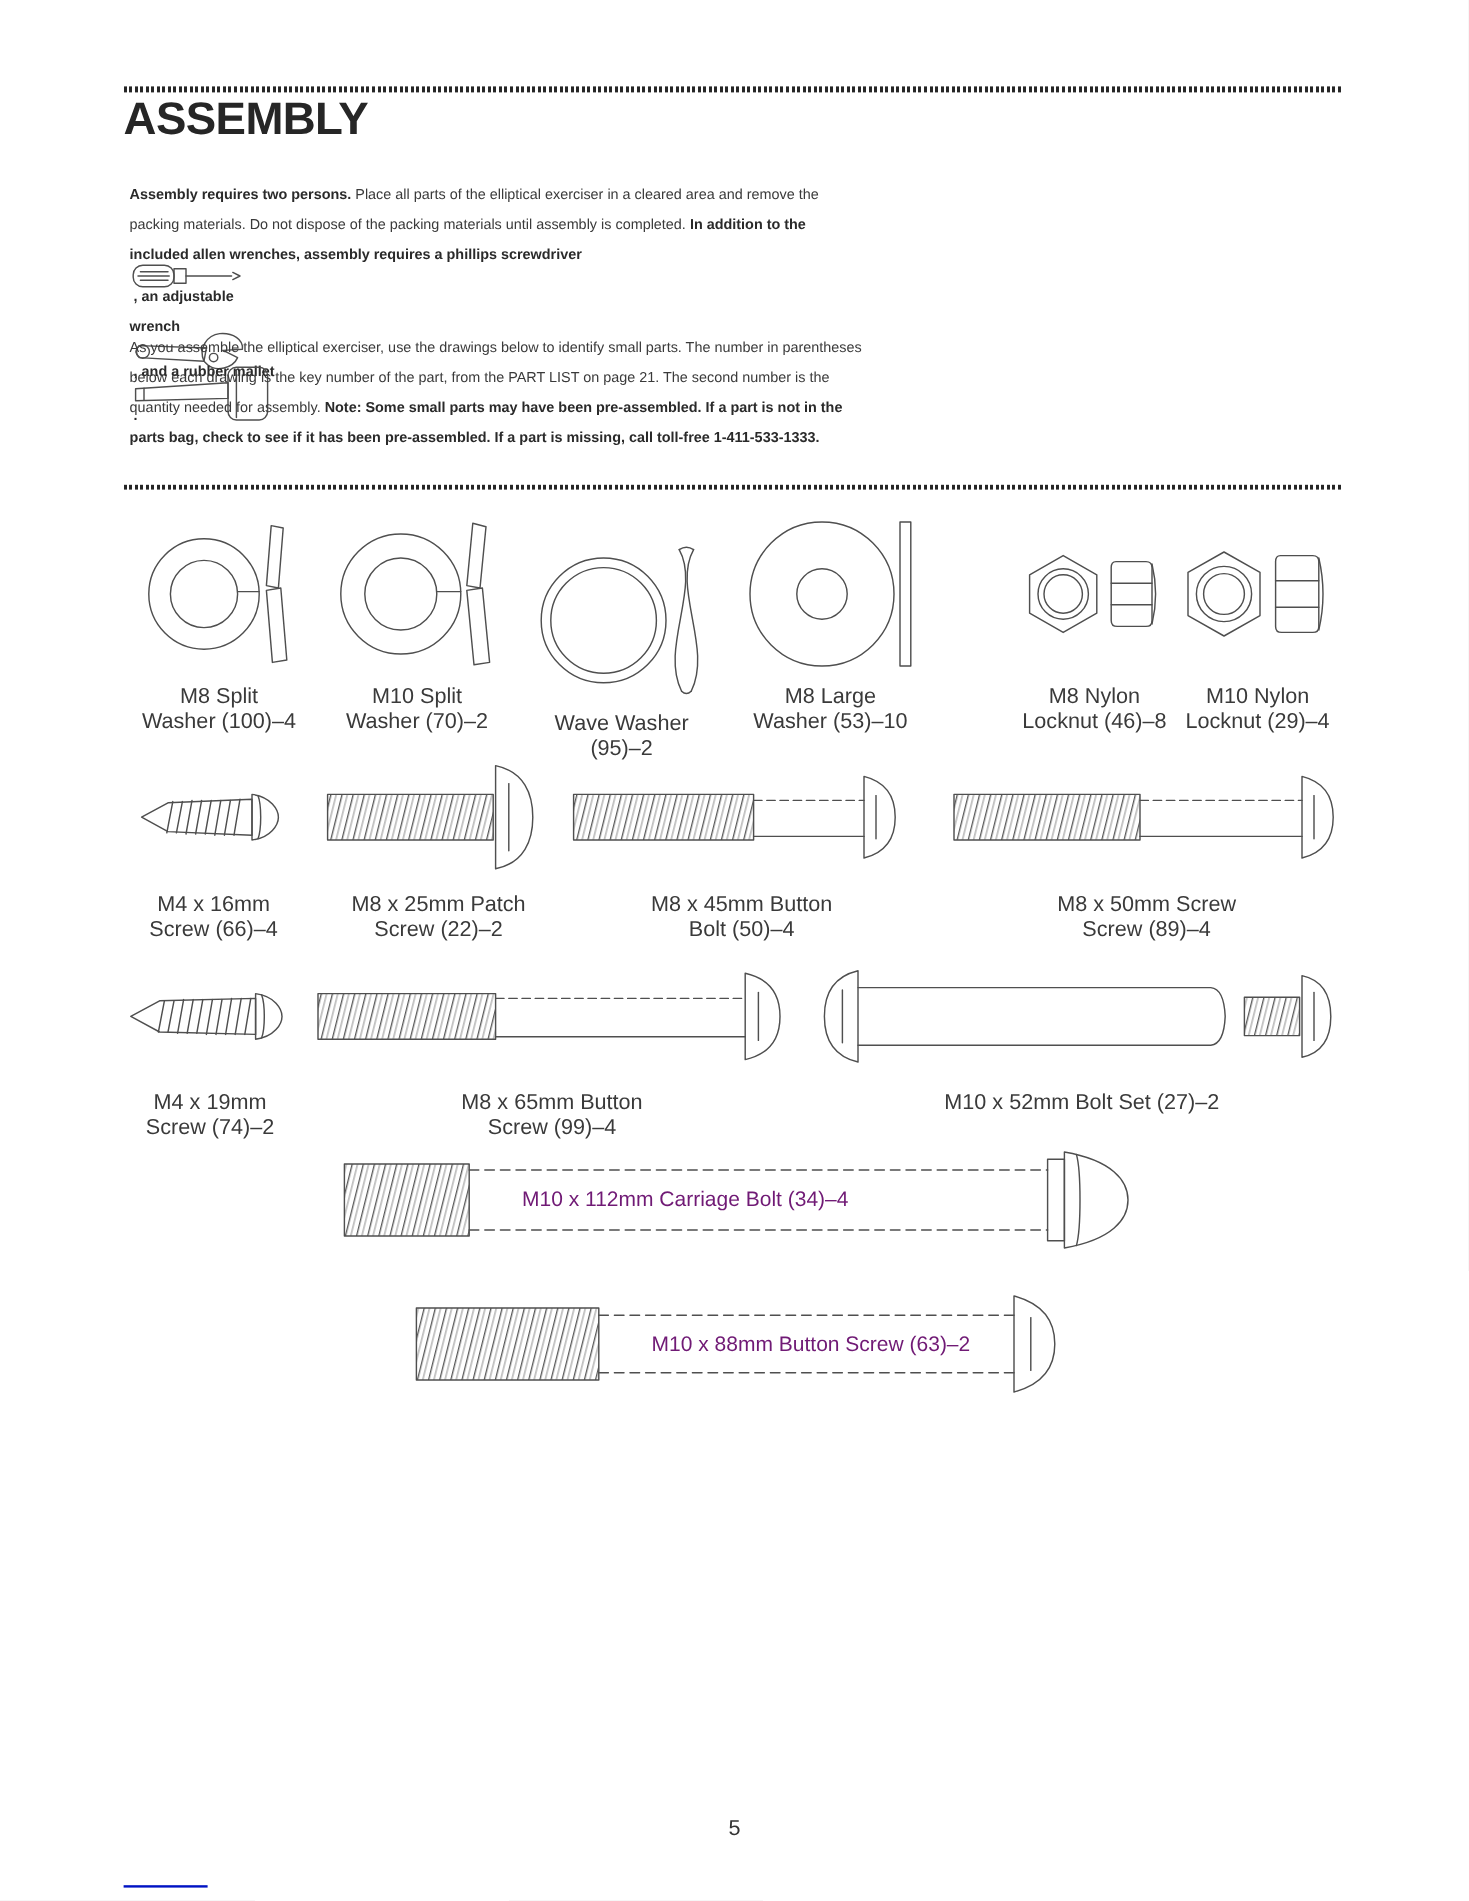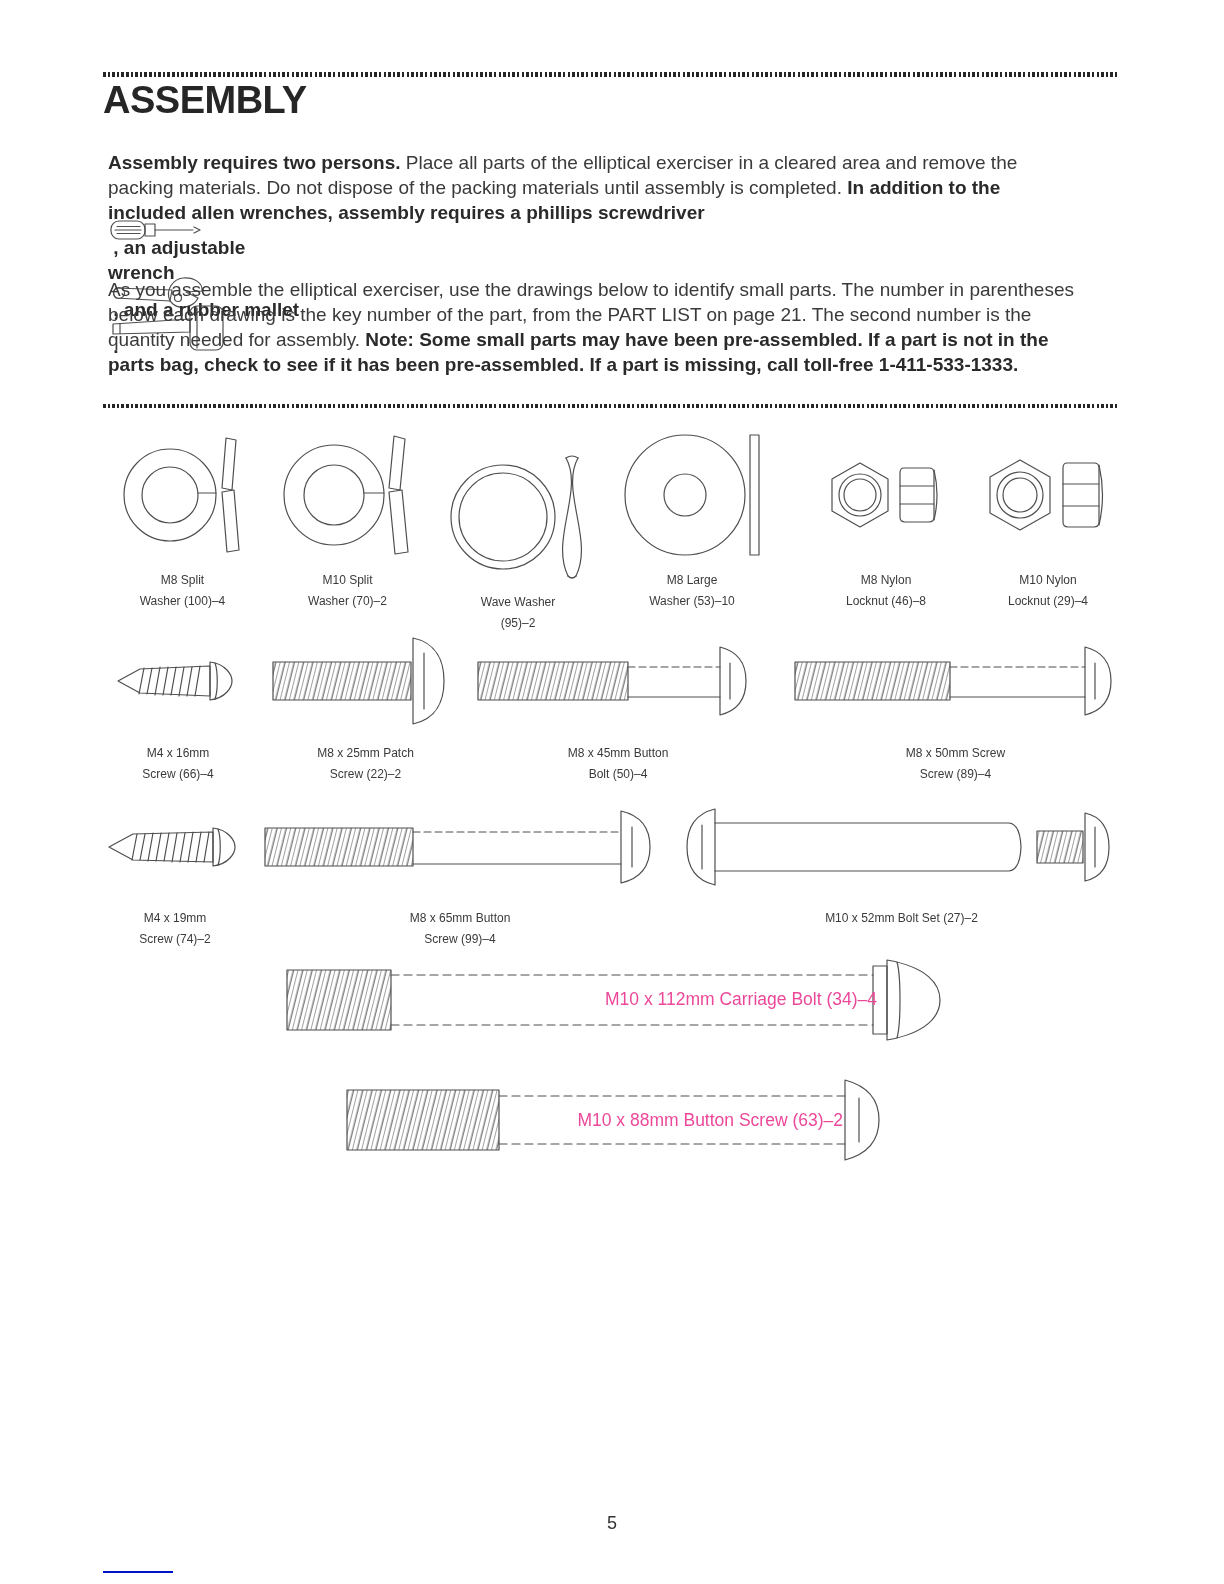--- a/index.html
+++ b/index.html
@@ -7,33 +7,33 @@
     position:relative;width:1224px;height:1584px;margin:0 auto;background:#ffffff;
     font-family:"Liberation Sans",sans-serif;color:#2e2e2e;overflow:hidden;
   }
   .rule{
     position:absolute;left:103px;width:1016px;
     background-image:repeating-linear-gradient(90deg,#262626 0 2.5px,rgba(255,255,255,0) 2.5px 4.6px);
   }
   .rule-top{top:72px;height:5px;}
   .rule-mid{top:404px;height:4px;}
   .h1{position:absolute;left:103px;top:79px;font-size:38px;font-weight:bold;letter-spacing:-0.5px;color:#262626;}
-  .para{position:absolute;left:108px;width:1014px;font-size:19px;line-height:25px;color:#3a3a3a;}
+  .para{position:absolute;left:108px;width:1014px;font-size:12px;line-height:25px;color:#3a3a3a;}
   .para .ln{white-space:pre-wrap;}
   .b{font-weight:bold;color:#2a2a2a;}
   .toolicon{display:inline-block;vertical-align:middle;}
   .ti-screwdriver{margin:-8px 2px;}
   .ti-wrench{margin:-14px 2px;}
   .ti-mallet{margin:-18px 2px;}
   svg.art{stroke:#4f4f4f;fill:none;stroke-width:1.2;stroke-linejoin:round;stroke-linecap:round;display:block;}
   .part{position:absolute;text-align:center;}
   .fig{display:flex;align-items:center;justify-content:center;}
   .fig svg{margin:0 auto;}
-  .plabel{font-size:12px;line-height:21px;color:#3a3a3a;margin-top:10px;}
-  .shaftlabel{position:absolute;font-size:17.5px;color:#ec4899;text-align:right;}
+  .plabel{font-size:18px;line-height:21px;color:#3a3a3a;margin-top:10px;}
+  .shaftlabel{position:absolute;font-size:17.5px;color:#701a75;text-align:left;margin-left:44px;}
   .pagenum{position:absolute;left:0;top:1513px;width:1224px;text-align:center;font-size:18px;color:#333;}
   .blueline{position:absolute;left:103px;top:1571px;width:70px;height:2px;background:#0013c4;}
 </style>
 </head>
 <body>
 
 <div class="page">
 
   <svg width="0" height="0" style="position:absolute">
     <defs>
@@ -137,21 +137,21 @@
           <circle cx="62" cy="65" r="21"></circle>
         <rect x="127" y="5" width="9" height="120"></rect>
       </svg>
     </div>
     <div class="plabel">
       <div>M8 Large</div>
       <div>Washer (53)–10</div>
     </div>
   </div>
 
-  <div class="part" style="left:811px;top:430px;width:150px;">
+  <div class="part" style="left:837px;top:430px;width:150px;">
     <div class="fig" style="height:130px;">
       <svg class="art" width="120" height="78" viewBox="0 0 120 78">
         <polygon points="34,7 62,23 62,55 34,71 6,55 6,23"></polygon>
         <circle cx="34" cy="39" r="21"></circle>
           <circle cx="34" cy="39" r="16"></circle>
         <path d="M78,12 Q74,12 74,17 L74,61 Q74,66 79,66 L103,66 Q108,66 108,61 L108,17 Q108,12 103,12 Z"></path>
         <line x1="74" y1="30" x2="108" y2="30"></line>
           <line x1="74" y1="48" x2="108" y2="48"></line>
         <path d="M108,14 Q114,39 108,64"></path>
       </svg>

